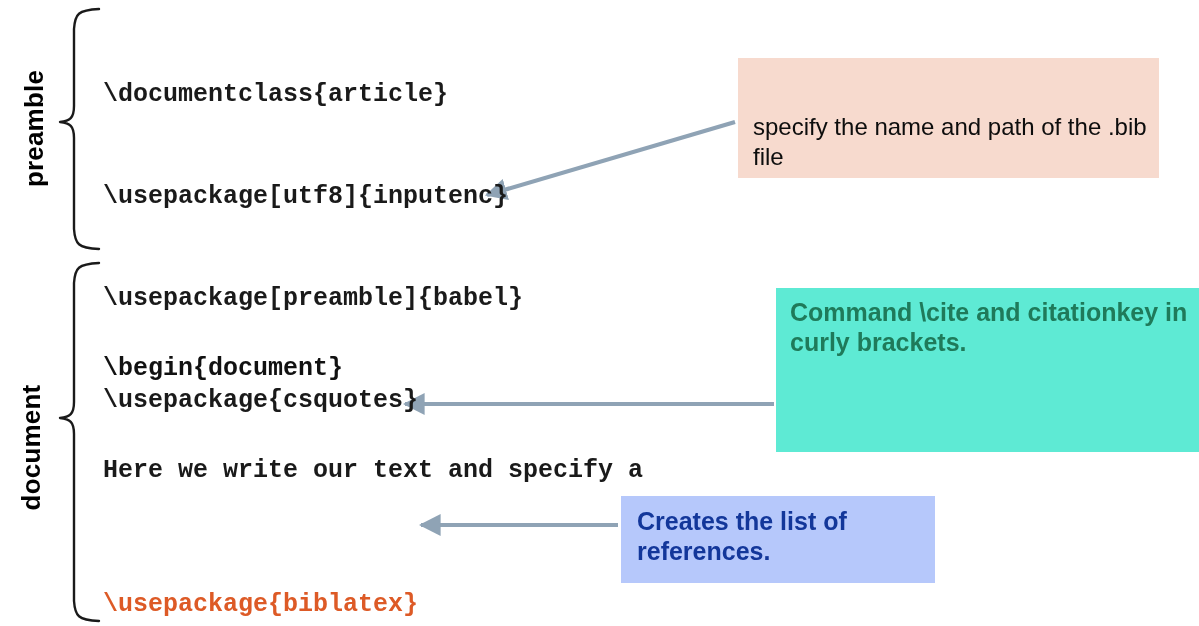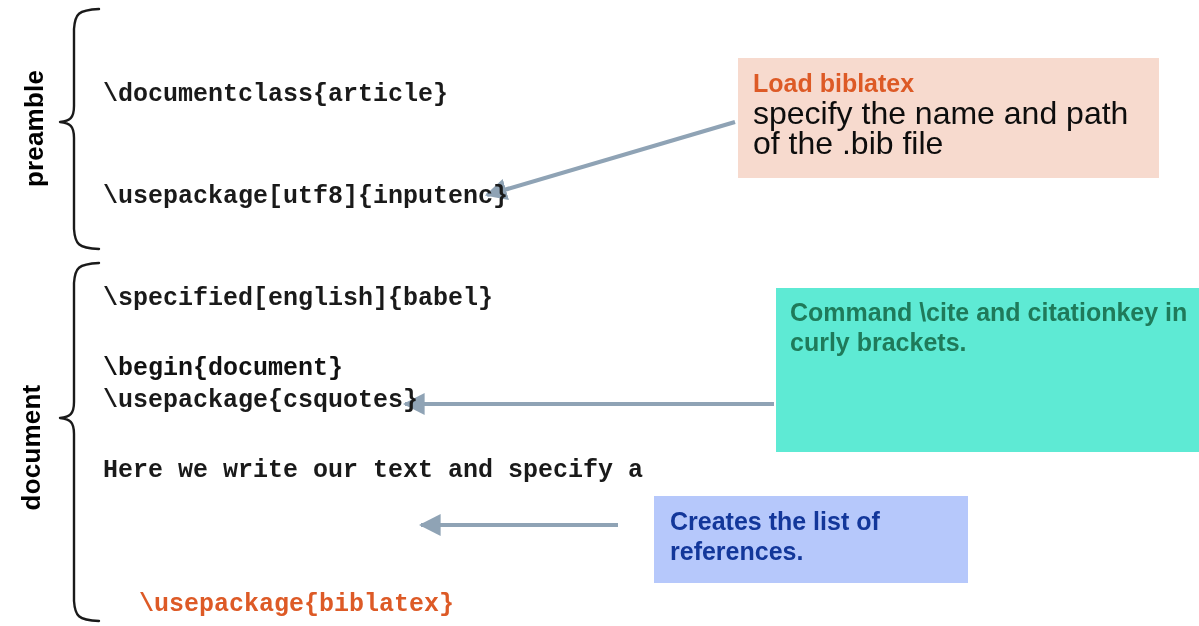--- a/index.html
+++ b/index.html
@@ -64,40 +64,41 @@
     letter-spacing: 0px;
   }
   #code-preamble { left: 103px; top: 10px; }
   #code-document { left: 103px; top: 284px; }
 
   .code .ln { display: block; height: 34px; font-weight: bold; }
   .code .blank { display: block; height: 34px; }
 
   .c-plain  { color: #1a1a1a; font-weight: normal; }
   .c-bold   { color: #111111; font-weight: bold; }
-  .c-orange { color: #dd5a26; font-weight: bold; margin-left: 36px; }
+  .c-orange { color: #dd5a26; font-weight: bold; }
 
   
   .callout {
     position: absolute;
     box-sizing: border-box;
     font-family: "Liberation Sans", sans-serif;
   }
   .callout .title {
     display: block;
     font-weight: bold;
     font-size: 25px;
     line-height: 30px;
   }
   .callout .body {
     display: block;
     font-weight: normal;
-    font-size: 32px;
+    font-size: 24px;
     line-height: 30px;
     color: #0d0d0d;
+    margin-top: 44px;
   }
 
   #callout-orange {
     left: 738px; top: 58px;
     width: 421px; height: 120px;
     background: #f7dace;
     padding: 10px 0 0 15px;
   }
   #callout-orange .title { color: #dd5a26; }
 
@@ -107,21 +108,20 @@
     background: #5eead4;
     padding: 9px 0 0 14px;
   }
   #callout-green .title { color: #1f7a5a; }
 
   #callout-blue {
     left: 621px; top: 496px;
     width: 314px; height: 87px;
     background: #b6c8fb;
     padding: 10px 0 0 16px;
-    margin-left: 33px;
   }
   #callout-blue .title { color: #13379a; }
 </style>
 </head>
 <body>
 
 <div id="stage">
 
   <div id="label-preamble" class="sec-label">preamble</div>
 
@@ -154,39 +154,38 @@
     <line x1="735" y1="122" x2="487" y2="195" stroke="#8fa3b5" stroke-width="4.2" marker-end="url(#ah)"></line>
 
     <line x1="774" y1="404" x2="405" y2="404" stroke="#8fa3b5" stroke-width="4.2" marker-end="url(#ah)"></line>
 
     <line x1="618" y1="525" x2="421" y2="525" stroke="#8fa3b5" stroke-width="4.2" marker-end="url(#ah)"></line>
   </svg>
 
   <div id="code-preamble" class="code">
     <span class="ln c-plain">\documentclass{article}</span>
     <span class="ln c-plain">\usepackage[utf8]{inputenc}</span>
-    <span class="ln c-plain">\specified[english]{babel}</span>
+    <span class="ln c-plain">\usepackage[preamble]{babel}</span>
     <span class="ln c-plain">\usepackage{csquotes}</span>
     <span class="blank"></span>
     <span class="ln c-orange">\usepackage{biblatex}</span>
     
   </div>
 
   <div id="code-document" class="code">
     <span class="ln c-bold">\begin{document}</span>
     <span class="ln c-plain">Here we write our text and specify a</span>
     
     
     
     
     
   </div>
 
   <div id="callout-orange" class="callout">
-    <span class="title">Load biblatex</span>
     <span class="body">specify the name and path of the .bib file</span>
   </div>
 
   <div id="callout-green" class="callout">
     <span class="title">Command \cite and citationkey in curly brackets.</span>
   </div>
 
   <div id="callout-blue" class="callout">
     <span class="title">Creates the list of references.</span>
   </div>

